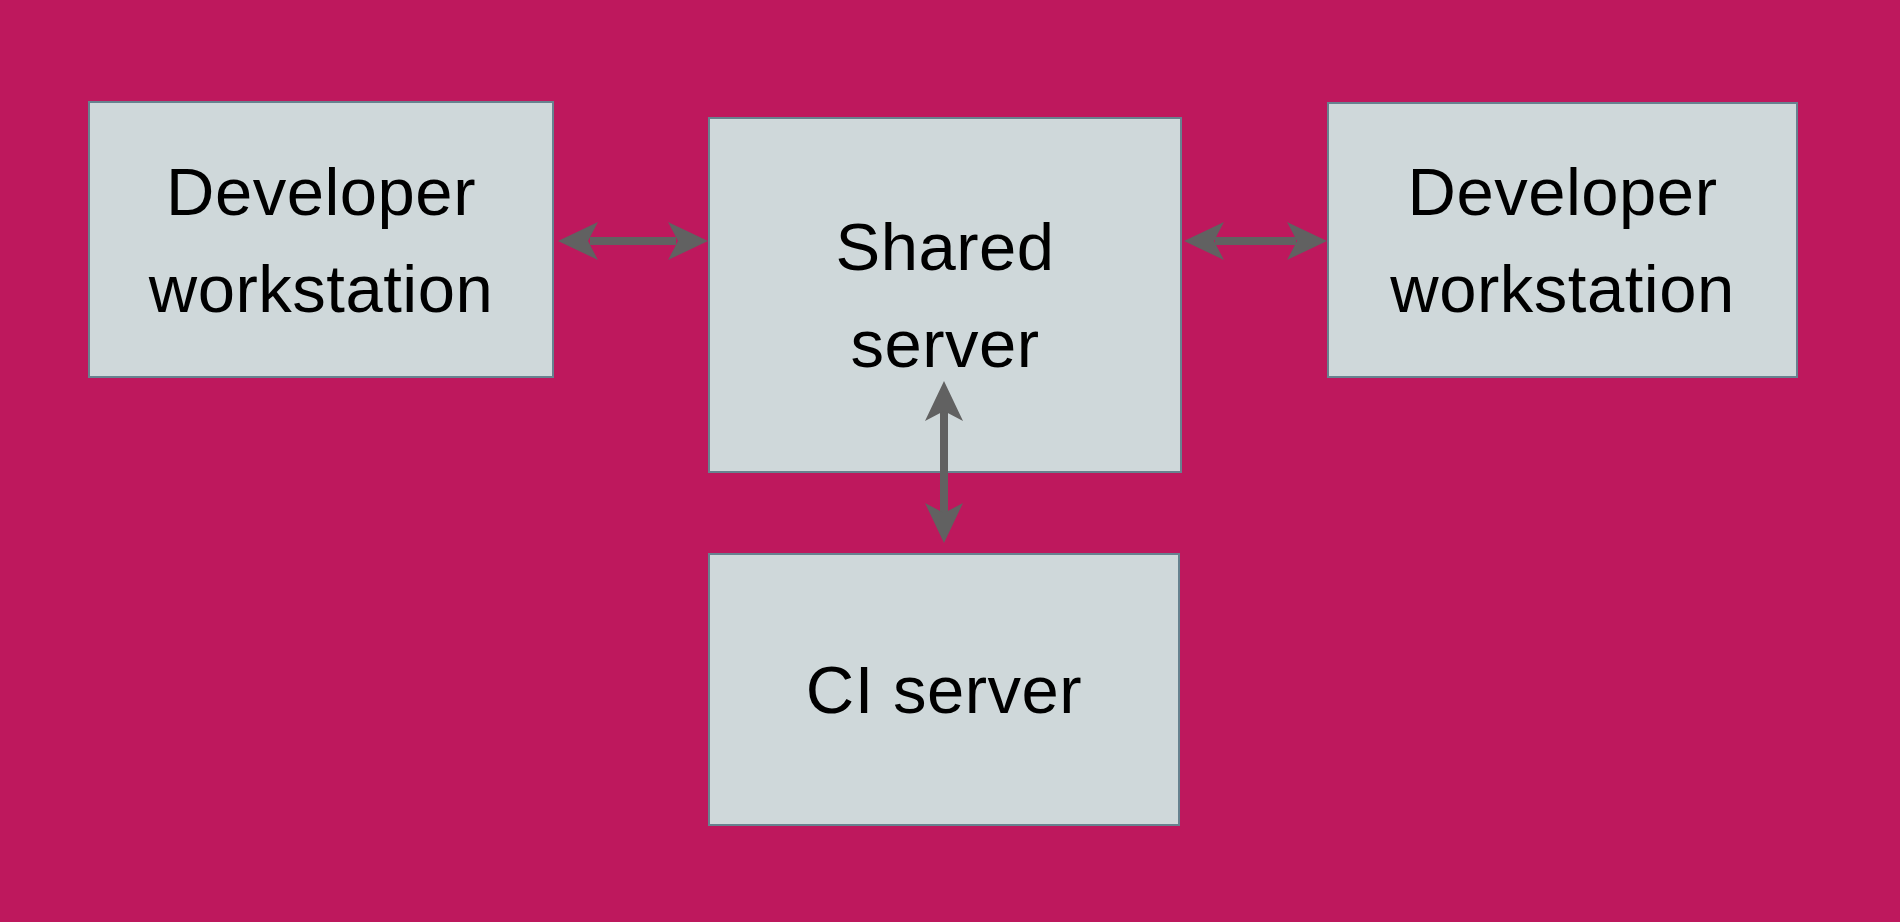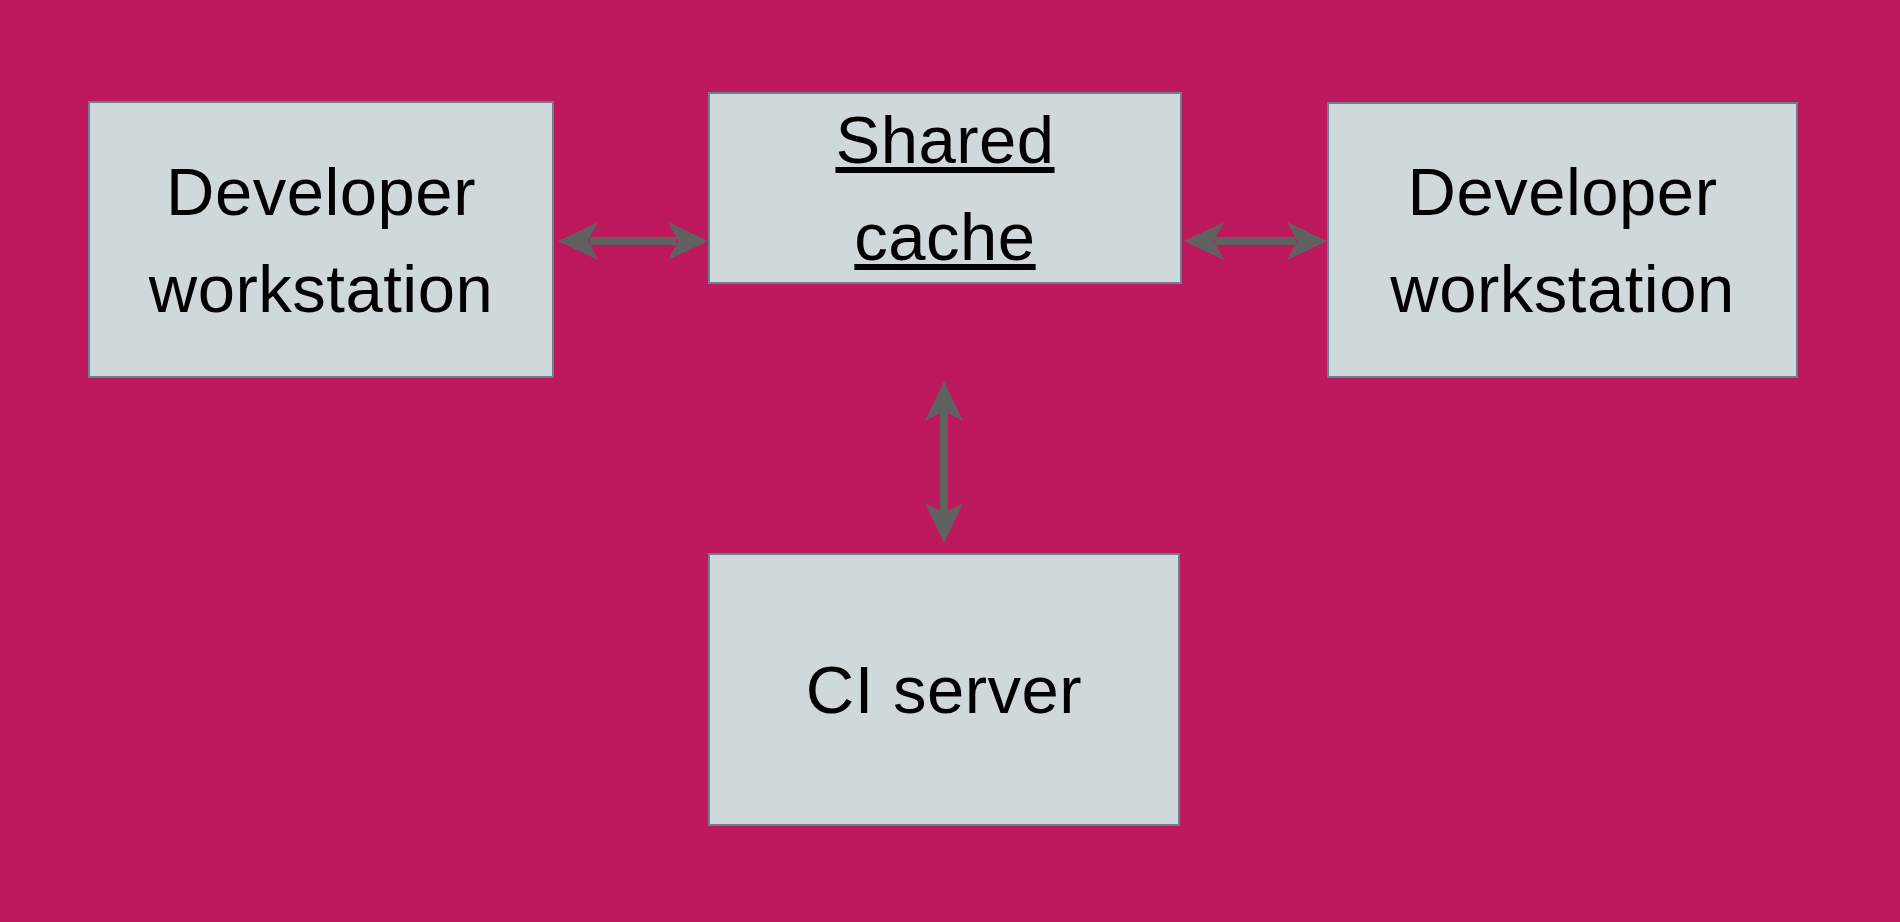--- a/index.html
+++ b/index.html
@@ -41,24 +41,24 @@
 
 <div class="canvas">
 
   <div class="node" style="left:88px; top:101px; width:466px; height:277px;">
     <div class="node-label">
       <div>Developer</div>
       <div>workstation</div>
     </div>
   </div>
 
-  <div class="node" style="left:708px; top:92px; width:474px; height:192px;text-decoration:underline;">
+  <div class="node" style="left:708px; top:117px; width:474px; height:356px;">
     <div class="node-label">
       <div>Shared</div>
-      <div>cache</div>
+      <div>server</div>
     </div>
   </div>
 
   <div class="node" style="left:1327px; top:102px; width:471px; height:276px;">
     <div class="node-label">
       <div>Developer</div>
       <div>workstation</div>
     </div>
   </div>
 

